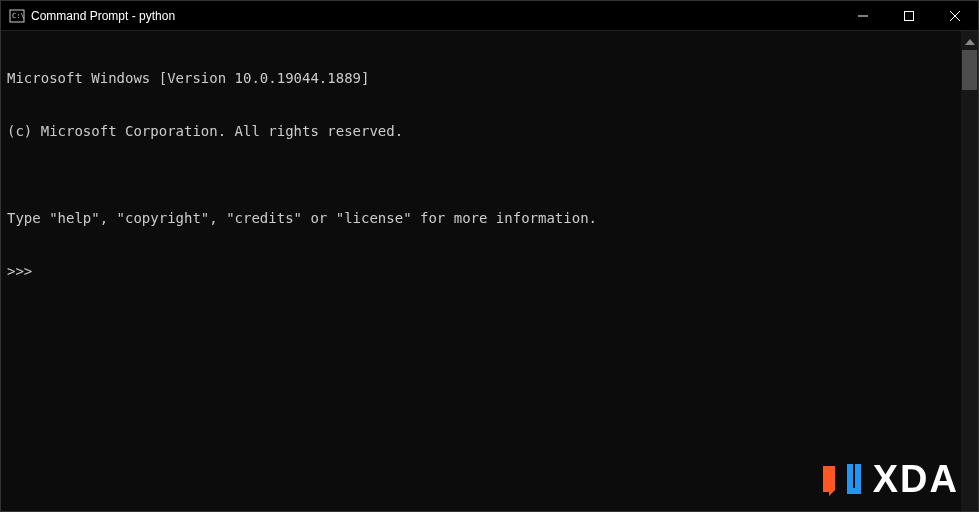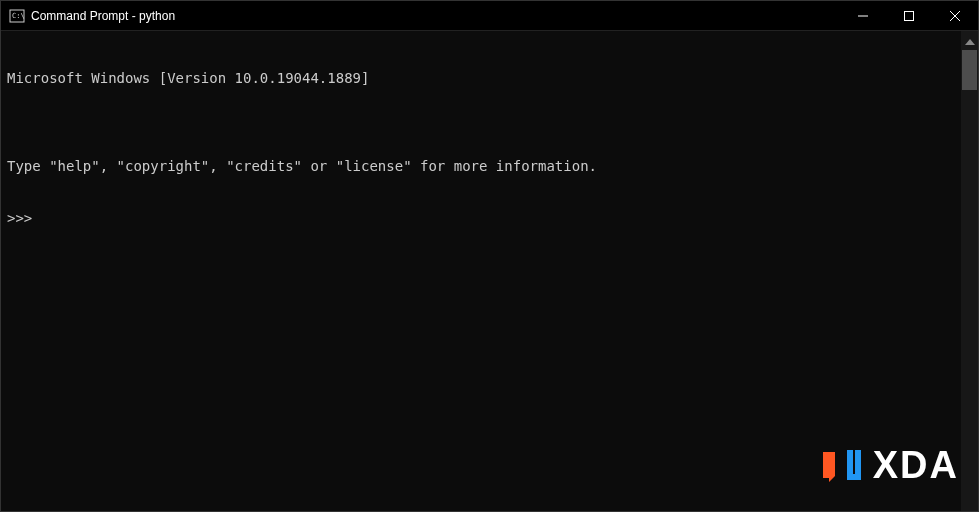--- a/index.html
+++ b/index.html
@@ -116,21 +116,21 @@
     
     .scroll-thumb {
       width: 15px;
       height: 40px;
       background: #4d4d4d;
       margin-top: 0px;
     }
     
     .watermark {
       position: absolute;
-      bottom: 24px;
+      bottom: 10px;
       right: 20px;
       display: flex;
       align-items: center;
       gap: 8px;
     }
     
     .watermark-icon {
       display: flex;
       align-items: center;
     }
@@ -174,20 +174,21 @@
           <line x1="0" y1="0" x2="10" y2="10" stroke="#fff" stroke-width="1"></line>
           <line x1="10" y1="0" x2="0" y2="10" stroke="#fff" stroke-width="1"></line>
         </svg>
       </div>
     </div>
   </div>
 
   <div class="terminal-area">
     <div class="terminal-content">
       <div class="terminal-line">Microsoft Windows [Version 10.0.19044.1889]</div>
+      <div class="terminal-line">(c) Microsoft Corporation. All rights reserved.</div>
       <div class="terminal-line"></div>
       <div class="terminal-line">Type "help", "copyright", "credits" or "license" for more information.</div>
       <div class="terminal-line">&gt;&gt;&gt; </div>
     </div>
 
     <div class="scrollbar">
       <div class="scroll-arrow">
         <svg width="10" height="6" viewBox="0 0 10 6">
           <path d="M5 0 L10 6 L0 6 Z" fill="#888"></path>
         </svg>

